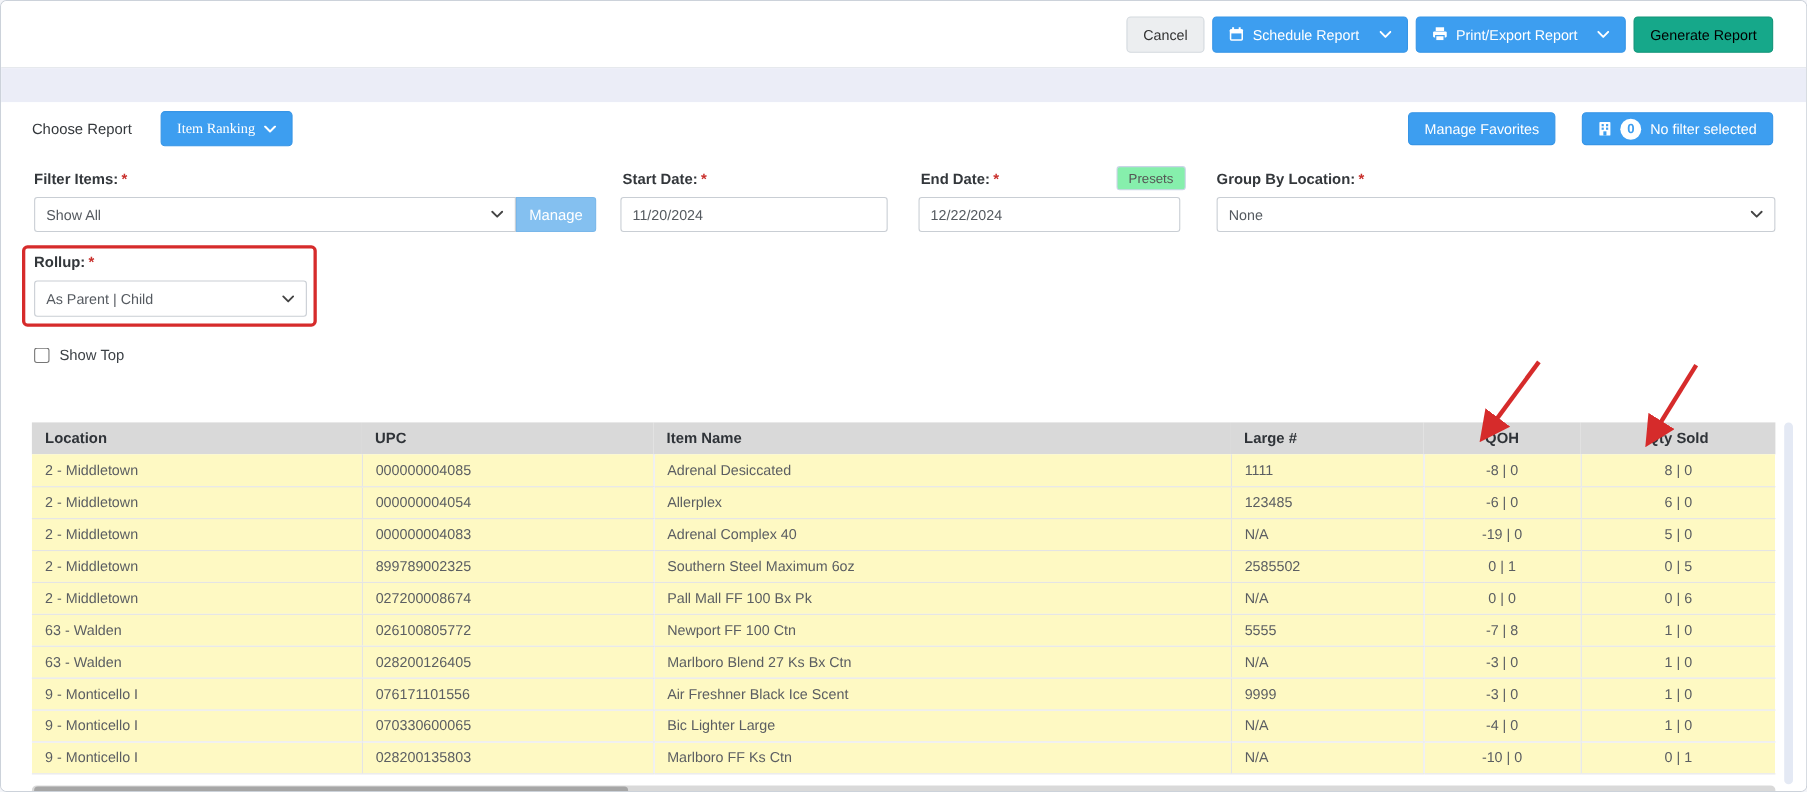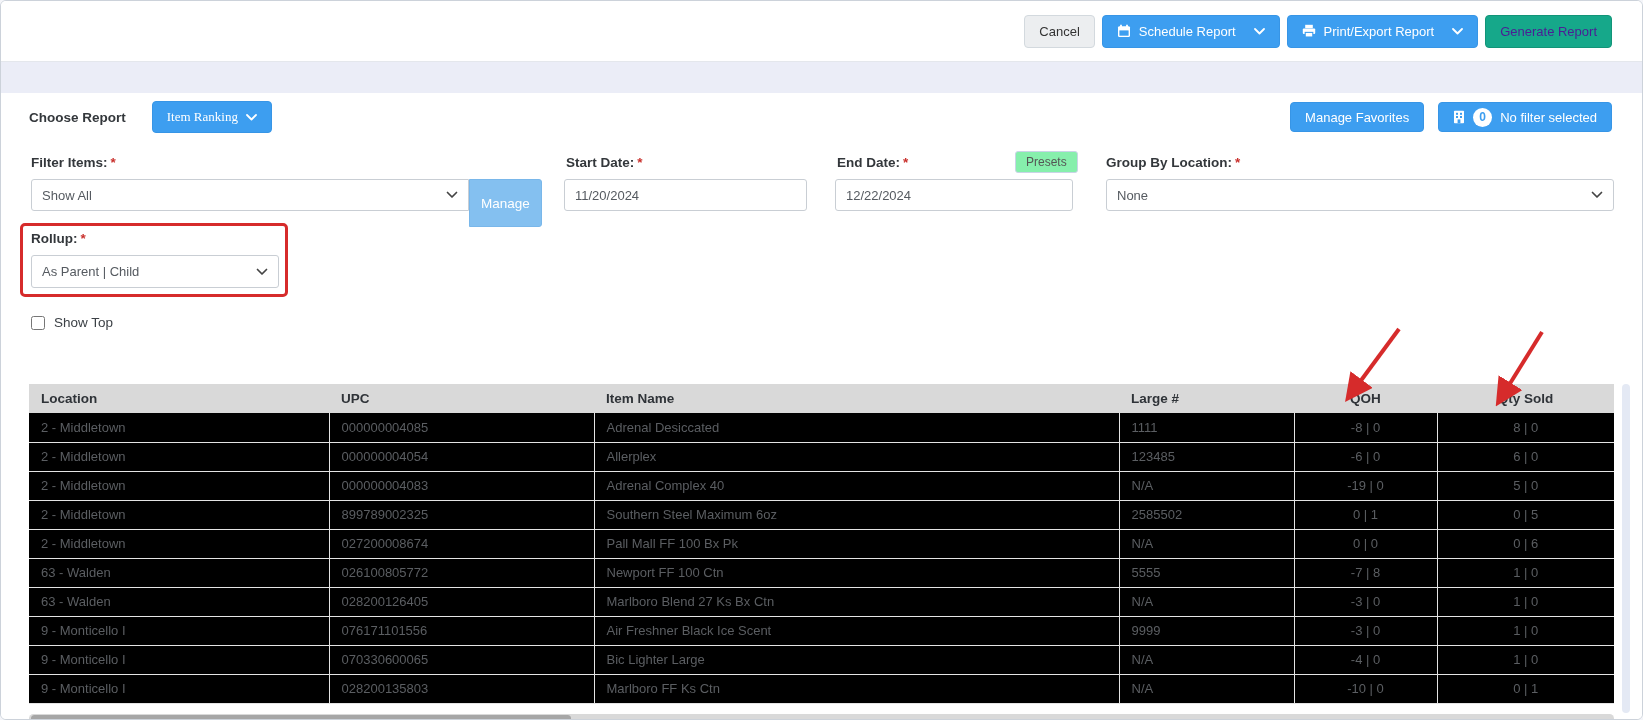--- a/index.html
+++ b/index.html
@@ -31,35 +31,35 @@
   .topbar-right { margin-left: auto; display: flex; align-items: center; gap: 7px; }
 
   .btn {
     display: inline-flex; align-items: center; justify-content: center;
     gap: 8px; height: 33px; padding: 0 14px;
     border-radius: 4px; font-size: 13px; cursor: pointer;
     border: 1px solid transparent; white-space: nowrap;
   }
   .btn-light { background: #eceef0; border-color: #d3d9de; color: #333; }
   .btn-blue  { background: #3d9ef0; border-color: #3795e6; color: #fff; }
-  .btn-teal  { background: #16a88a; border-color: #129478; color: #4c1d95; }
+  .btn-teal  { background: #16a88a; border-color: #129478; color: #000000; }
   .btn .chev { margin-left: 10px; display: flex; align-items: center; }
 
   
   .band { position: absolute; left: 0; top: 61px; width: 100%; height: 31px; background: #ebedf7; }
   .content-bg { position: absolute; left: 0; top: 92px; width: 100%; height: 628px; background: #fff; }
 
   
   .report-row {
     position: absolute; left: 28px; top: 100px; right: 30px; height: 32px;
     display: flex; align-items: center;
   }
-  .section-label { font-size: 13.5px; font-weight: 700; color: #33373b; }
+  .section-label { font-size: 13.5px; font-weight: 400; color: #33373b; }
   .report-btn { margin-left: 26px; height: 32px; font-family: Liberation Serif, serif; }
-  .report-row-right { margin-left: auto; display: flex; align-items: center; gap: 14px; }
+  .report-row-right { margin-left: auto; display: flex; align-items: center; gap: 24px; }
   .mf-btn, .badge-btn { height: 30px; }
   .count-pill {
     background: #fff; color: #3d9ef0; font-weight: 700; font-size: 12px;
     width: 19px; height: 19px; border-radius: 50%;
     display: inline-flex; align-items: center; justify-content: center;
   }
 
   
   .filters { position: absolute; left: 0; top: 148px; width: 100%; height: 200px; }
   .f-label { position: absolute; font-size: 13.5px; font-weight: 700; color: #33373b; }
@@ -69,21 +69,21 @@
     position: absolute; height: 32px; background: #fff;
     border: 1px solid #c9ced4; border-radius: 3px;
     display: flex; align-items: center; padding: 0 10px;
     color: #555a60; font-size: 13px;
   }
   .control .sel-chev { margin-left: auto; display: flex; align-items: center; }
 
   .lbl-filter-items { left: 30px; top: 6px; }
   .sel-filter-items { left: 30px; top: 30px; width: 438px; border-top-right-radius: 0; border-bottom-right-radius: 0; }
   .btn-manage {
-    position: absolute; left: 468px; top: 30px; width: 73px; height: 48px;
+    position: absolute; left: 468px; top: 30px; width: 73px; height: 32px;
     background: #84c0f0; border: 1px solid #79b7ea; color: #fff;
     border-radius: 0 3px 3px 0; font-size: 13.5px;
     display: flex; align-items: center; justify-content: center; cursor: pointer;
   }
   .lbl-start { left: 565px; top: 6px; }
   .inp-start { left: 563px; top: 30px; width: 243px; }
   .lbl-end { left: 836px; top: 6px; }
   .inp-end { left: 834px; top: 30px; width: 238px; }
   .btn-presets {
     position: absolute; left: 1014px; top: 2px; height: 22px; padding: 0 10px;
@@ -111,21 +111,21 @@
   .table-wrap { position: absolute; left: 28px; top: 383px; width: 1585px; }
   table { width: 100%; border-collapse: collapse; table-layout: fixed; }
   thead th {
     background: #d9d9d9; color: #2f3338; font-weight: 700; font-size: 13.5px;
     height: 29px; text-align: left; padding: 0 12px;
   }
   thead th.c-center { text-align: center; }
   tbody td {
     height: 29px; padding: 0 12px; color: #5b5e62; font-size: 13px;
     border-bottom: 1px solid #e4e4e4; overflow: hidden; white-space: nowrap;
-    background: #000000;
+    background: #fef9c3;
   }
   tbody td + td { border-left: 1px solid #e4e4e4; }
   tbody td.c-center { text-align: center; }
 
   
   .vscroll { position: absolute; left: 1621px; top: 383px; width: 8px; height: 329px; background: #e4e9f4; border-radius: 4px; }
   .hscroll { position: absolute; left: 28px; top: 713px; width: 1585px; height: 9px; background: #d9d9d9; border-radius: 5px; }
   .hthumb  { position: absolute; left: 2px; top: 1px; width: 540px; height: 7px; background: #a6a6a6; border-radius: 4px; }
 
   

